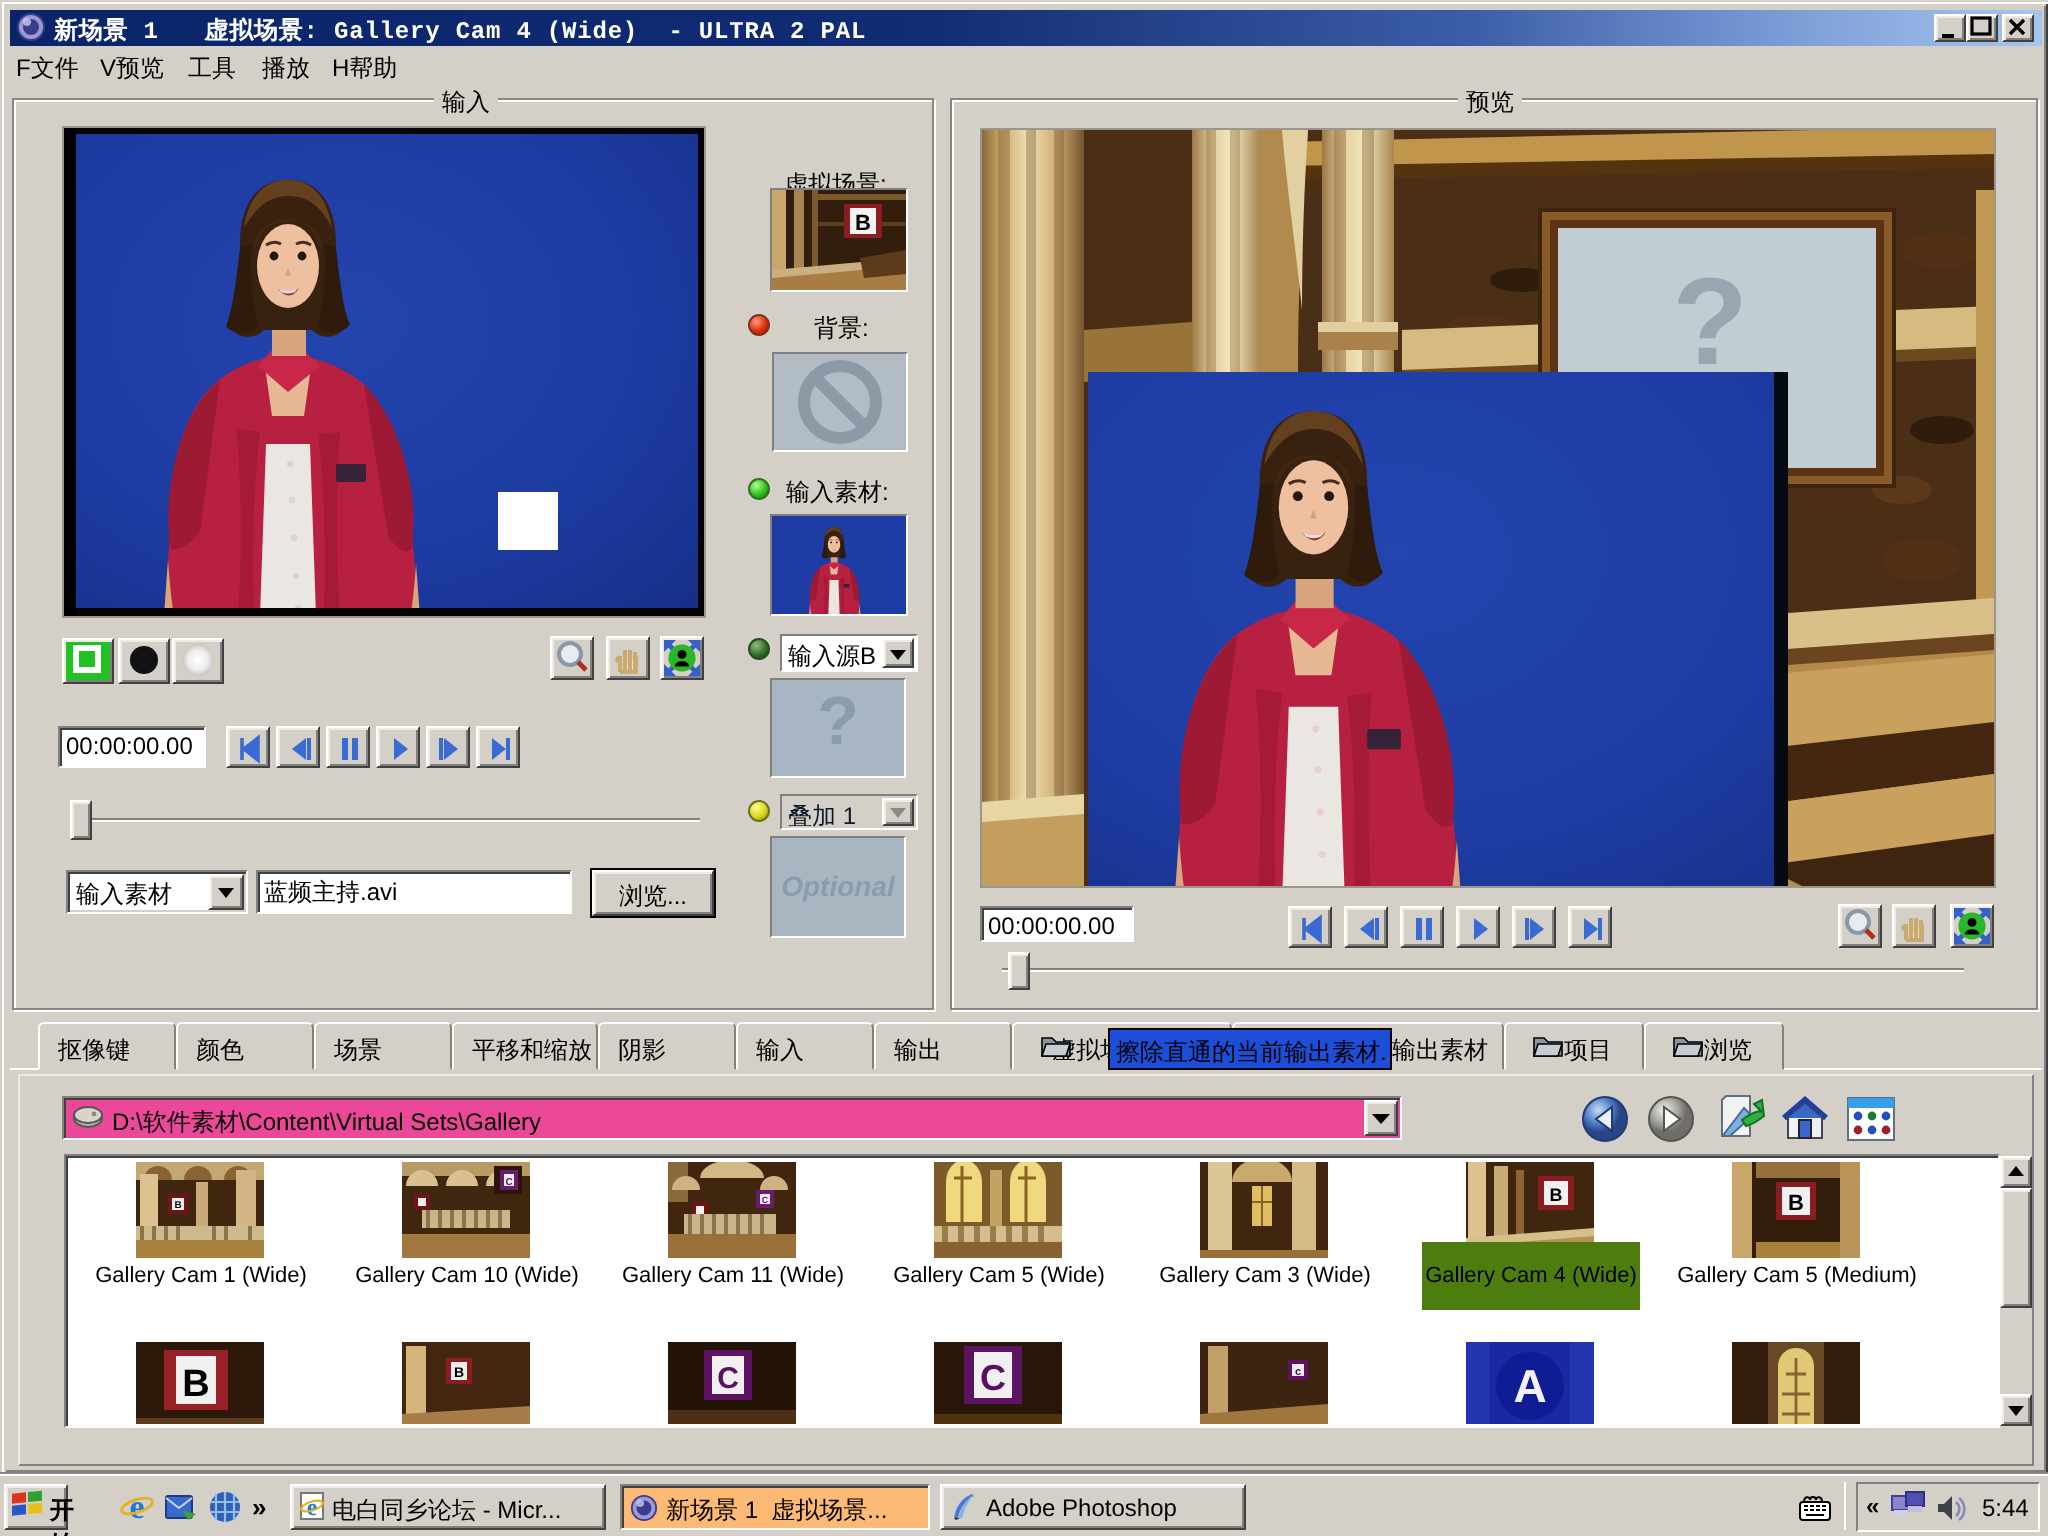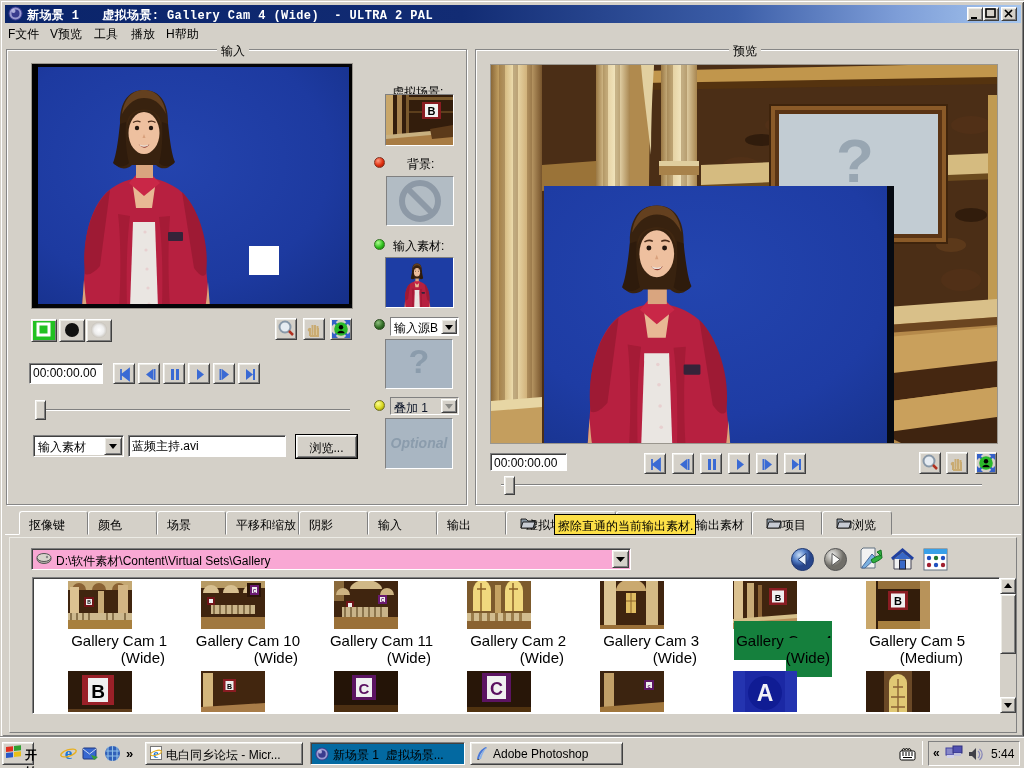--- a/index.html
+++ b/index.html
@@ -12,21 +12,21 @@
 .raised{background:#d4d0c8;border:1px solid;border-color:#fff #404040 #404040 #fff;box-shadow:inset 1px 1px 0 #ecebe5, inset -1px -1px 0 #808080;}
 .raised2{background:#d4d0c8;border:1px solid;border-color:#ecebe5 #808080 #808080 #ecebe5;}
 .sunken{background:#fff;border:1px solid;border-color:#808080 #fff #fff #808080;box-shadow:inset 1px 1px 0 #404040, inset -1px -1px 0 #d4d0c8;}
 .etched{border:1px solid #868686;box-shadow:1px 1px 0 #fff, inset 1px 1px 0 #fff;}
 .led{width:11px;height:11px;border-radius:50%;}
 .lbl{font-size:12px;white-space:nowrap;}
 .tc{background:#fff;border:1px solid;border-color:#808080 #fff #fff #808080;box-shadow:inset 1px 1px 0 #404040;font-size:12px;padding-left:3px;padding-top:2px;}
 .pbtn{width:22px;height:21px;}
 .pbtn svg{position:absolute;left:2px;top:2px;}
 .tab{position:absolute;top:510px;height:24px;background:#d4d0c8;border:1px solid;border-color:#fff #808080 #d4d0c8 #fff;border-radius:3px 3px 0 0;font-size:12px;padding-top:5px;padding-left:9px;}
-.thumbcap{position:absolute;font-size:15px;text-align:right;width:133px;}
+.thumbcap{position:absolute;font-size:11px;text-align:center;width:133px;}
 </style>
 </head>
 <body>
 <div id="app">
 
 <div class="abs" style="left:4px;top:4px;width:1016px;height:18px;background:linear-gradient(90deg,#0a246a 0%,#122c74 45%,#3c5ea8 72%,#7e9ed8 88%,#a6c6ee 100%);"></div>
 <svg class="abs" style="left:7px;top:5px;" width="15" height="15" viewBox="0 0 15 15">
  <circle cx="7.5" cy="7.5" r="7" fill="#3a3c8e"></circle>
  <circle cx="7.5" cy="7.5" r="5" fill="none" stroke="#9a9ad0" stroke-width="2"></circle>
  <circle cx="5.5" cy="5" r="2" fill="#c8c8ee" opacity="0.8"></circle>
@@ -426,25 +426,25 @@
     </svg>
 <svg class="abs" style="left:765px;top:515px;" width="16" height="13" viewBox="0 0 16 13">
       <path d="M1 3 L6 3 L8 5 L15 5 L15 12 L1 12 Z" fill="#8a96a2" stroke="#000" stroke-width="0.8"></path>
       <path d="M3 6 L15 6 L13 12 L1 12 Z" fill="#c8ccd4" stroke="#000" stroke-width="0.8"></path>
     </svg>
 <svg class="abs" style="left:835px;top:515px;" width="16" height="13" viewBox="0 0 16 13">
       <path d="M1 3 L6 3 L8 5 L15 5 L15 12 L1 12 Z" fill="#8a96a2" stroke="#000" stroke-width="0.8"></path>
       <path d="M3 6 L15 6 L13 12 L1 12 Z" fill="#c8ccd4" stroke="#000" stroke-width="0.8"></path>
     </svg>
 
-<div class="abs" style="left:553px;top:513px;width:142px;height:21px;background:#fde047;border:1px solid #000;font-size:12px;padding:3px 0 0 3px;white-space:nowrap;z-index:30;">擦除直通的当前输出素材.</div>
+<div class="abs" style="left:553px;top:513px;width:142px;height:21px;background:#1d4ed8;border:1px solid #000;font-size:12px;padding:3px 0 0 3px;white-space:nowrap;z-index:30;">擦除直通的当前输出素材.</div>
 
 <div class="abs raised2" style="left:8px;top:536px;width:1008px;height:196px;"></div>
 
-<div class="abs" style="left:30px;top:547px;width:600px;height:22px;background:#f9a8d4;border:1px solid;border-color:#808080 #fff #fff #808080;box-shadow:inset 1px 1px 0 #404040;">
+<div class="abs" style="left:30px;top:547px;width:670px;height:22px;background:#ec4899;border:1px solid;border-color:#808080 #fff #fff #808080;box-shadow:inset 1px 1px 0 #404040;">
  <svg class="abs" style="left:4px;top:4px;" width="16" height="12" viewBox="0 0 16 12">
         <ellipse cx="8" cy="6" rx="7" ry="4.5" fill="#b8b4ac" stroke="#555"></ellipse>
         <ellipse cx="8" cy="4.5" rx="7" ry="4" fill="#d8d4cc" stroke="#555"></ellipse>
         <circle cx="11" cy="4" r="1.2" fill="#888"></circle>
       </svg>
  <div class="abs" style="left:24px;top:4px;font-size:12px;">D:\软件素材\Content\Virtual Sets\Gallery</div>
  <div class="raised abs" style="right:1px;top:1px;width:17px;height:18px;"><svg width="15" height="16">
           <path d="M3 6 L12 6 L7.5 11 Z" fill="#000"></path>
         </svg></div>
 </div>
@@ -577,21 +577,21 @@
           <rect width="64" height="48" fill="#40250f"></rect>
           <rect width="64" height="48" fill="#7c5a2c"></rect>
           <path d="M6 10 a9 11 0 0 1 18 0 L24 30 L6 30 Z" fill="#f0d87e"></path>
           <path d="M38 10 a9 11 0 0 1 18 0 L56 30 L38 30 Z" fill="#f0d87e"></path>
           <path d="M14 2 v28 M10 8 h9 M42 8 h9 M46 2 v28" stroke="#8a6228" stroke-width="1.5"></path>
           <rect x="28" y="4" width="6" height="28" fill="#c4a262"></rect>
           <rect x="0" y="32" width="64" height="8" fill="#d2bd8f"></rect>
           <path d="M4 32 h3 v8 h-3 Z M12 32 h3 v8 h-3 Z M20 32 h3 v8 h-3 Z M28 32 h3 v8 h-3 Z M36 32 h3 v8 h-3 Z M44 32 h3 v8 h-3 Z M52 32 h3 v8 h-3 Z" fill="#9a7c4a"></path>
           <rect x="0" y="40" width="64" height="8" fill="#8a6230"></rect>
         </svg></div>
-      <div class="thumbcap" style="left:432px;top:631px;"><span style="padding:1px 2px;">Gallery Cam 2 (Wide)</span></div>
+      <div class="thumbcap" style="left:432px;top:631px;"><span style="padding:1px 2px;">Gallery Cam 5 (Wide)</span></div>
       <div class="abs" style="left:466px;top:670px;width:64px;height:41px;overflow:hidden;"><svg width="64" height="48" viewBox="0 0 64 48">
           <rect width="64" height="48" fill="#281608"></rect>
           <rect x="15" y="2" width="29" height="29" fill="#5c1462"></rect>
           <rect x="20" y="5" width="19" height="23" fill="#f0f0f0"></rect>
           <text x="29.5" y="24" font-size="18" font-weight="bold" text-anchor="middle" fill="#5a1060">C</text>
           <rect x="0" y="36" width="64" height="12" fill="#50320f"></rect>
         </svg></div>
       <div class="abs" style="left:599px;top:580px;width:64px;height:48px;"><svg width="64" height="48" viewBox="0 0 64 48">
           <rect width="64" height="48" fill="#40250f"></rect>
           <rect x="4" y="0" width="12" height="44" fill="#dcc594"></rect>
@@ -614,21 +614,21 @@
           <rect width="64" height="48" fill="#40250f"></rect>
           <rect x="1" y="0" width="9" height="44" fill="#dcc291"></rect>
           <rect x="14" y="2" width="7" height="40" fill="#c8ab77"></rect>
           <rect x="25" y="4" width="4" height="36" fill="#8a6234"></rect>
           <path d="M0 40 L64 35 L64 48 L0 48 Z" fill="#b8905a"></path>
           <path d="M0 38 L64 33 L64 37 L0 42 Z" fill="#d6c08a"></path>
           <rect x="36" y="7" width="18" height="17" fill="#8a1c22"></rect>
           <rect x="39" y="9.5" width="12" height="12" fill="#f0f0f0"></rect>
           <text x="45" y="19.5" font-size="9" font-weight="bold" text-anchor="middle">B</text>
         </svg></div>
-      <div class="thumbcap" style="left:698px;top:631px;"><span style="background:#15803d;padding:11px 2px;">Gallery Cam 4 (Wide)</span></div>
+      <div class="thumbcap" style="left:698px;top:631px;"><span style="background:#4d7c0f;padding:11px 2px;">Gallery Cam 4 (Wide)</span></div>
       <div class="abs" style="left:732px;top:670px;width:64px;height:41px;overflow:hidden;"><svg width="64" height="48" viewBox="0 0 64 48">
           <rect width="64" height="48" fill="#2434b0"></rect>
           <rect x="12" y="0" width="40" height="48" fill="#1b28a4"></rect>
           <circle cx="32" cy="22" r="17" fill="#101c94"></circle>
           <text x="32" y="30" font-size="23" font-weight="bold" text-anchor="middle" fill="#f2f2f8">A</text>
         </svg></div>
       <div class="abs" style="left:865px;top:580px;width:64px;height:48px;"><svg width="64" height="48" viewBox="0 0 64 48">
           <rect width="64" height="48" fill="#40250f"></rect>
           <rect width="64" height="48" fill="#331d0b"></rect>
           <rect x="0" y="0" width="10" height="48" fill="#c9a76a"></rect>
@@ -677,21 +677,21 @@
  <div class="abs" style="left:126px;top:8px;font-weight:bold;font-size:13px;">»</div>
 
  <div class="abs raised" style="left:145px;top:4px;width:158px;height:23px;">
   <svg width="14" height="14" style="position:absolute;left:3px;top:3px;" viewBox="0 0 14 14">
         <rect x="1.5" y="0.5" width="11" height="13" fill="#fff" stroke="#777"></rect>
         <text x="7" y="11.5" text-anchor="middle" font-family="Liberation Serif" font-size="12" font-weight="bold" fill="#1e78d8">e</text>
         <ellipse cx="7" cy="7" rx="5.6" ry="2.2" fill="none" stroke="#e8b020" stroke-width="1.1" transform="rotate(-18 7 7)"></ellipse>
       </svg>
   <span style="position:absolute;left:20px;top:4px;font-size:12px;white-space:nowrap;">电白同乡论坛 - Micr...</span>
  </div>
- <div class="abs" style="left:310px;top:4px;width:155px;height:23px;background:#0369a1;border:1px solid;border-color:#808080 #fff #fff #808080;box-shadow:inset 1px 1px 0 #404040;padding-left:11px;">
+ <div class="abs" style="left:310px;top:4px;width:155px;height:23px;background:#fdba74;border:1px solid;border-color:#808080 #fff #fff #808080;box-shadow:inset 1px 1px 0 #404040;padding-left:11px;">
   <svg width="14" height="14" style="position:absolute;left:4px;top:4px;" viewBox="0 0 15 15">
         <circle cx="7.5" cy="7.5" r="7" fill="#3a3c8e"></circle>
         <circle cx="7.5" cy="7.5" r="5" fill="none" stroke="#9a9ad0" stroke-width="2"></circle>
         <circle cx="5.5" cy="5" r="2" fill="#c8c8ee" opacity="0.8"></circle>
       </svg>
   <span style="position:absolute;left:22px;top:4px;font-size:12px;white-space:nowrap;">新场景 1&nbsp;&nbsp;虚拟场景...</span>
  </div>
  <div class="abs raised" style="left:470px;top:4px;width:153px;height:23px;">
   <svg width="14" height="15" style="position:absolute;left:4px;top:3px;" viewBox="0 0 14 15">
         <path d="M11 1 C6 3 3 7 2 13 L4 13 C5 8 8 4 12 2 Z" fill="#4878d8"></path>

